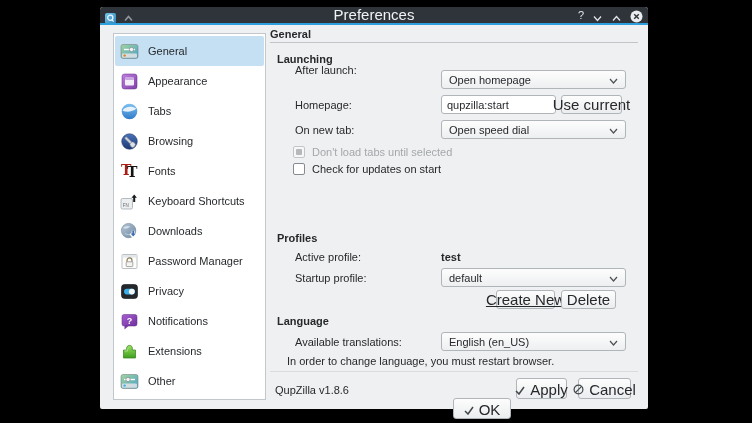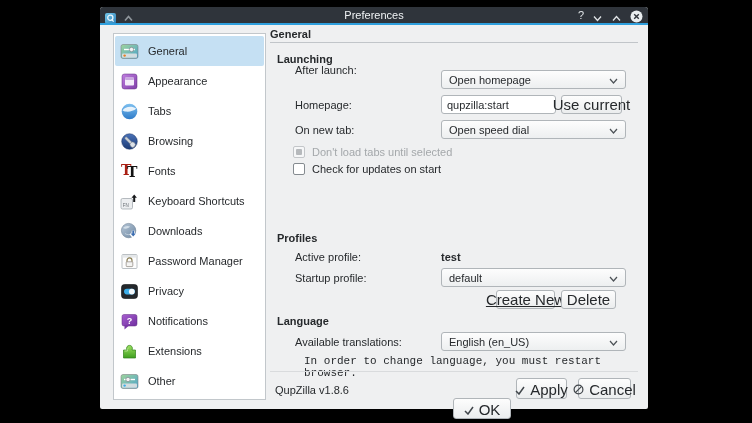--- a/index.html
+++ b/index.html
@@ -15,21 +15,21 @@
   }
   
   .titlebar {
     position:absolute; left:0; top:0; right:0; height:16px;
     background:#2f343b; border-radius:3px 3px 0 0;
   }
   .accent-line { position:absolute; left:0; top:16px; right:0; height:2px; background:#2e9fdd; }
   .tb-left { position:absolute; left:5px; top:2px; display:flex; align-items:center; gap:7px; height:12px; }
   .tb-title {
     position:absolute; left:0; right:0; top:0; height:16px; line-height:16px;
-    text-align:center; font-size:11px; color:#f0f3f5;
+    text-align:center; font-size:15px; color:#f0f3f5;
   }
   .tb-right { position:absolute; right:5px; top:1px; display:flex; align-items:center; gap:8px; height:14px; }
   .tb-help { font-size:11px; color:#dfe3e6; line-height:14px; }
   
   .sidebar {
     position:absolute; left:13px; top:26px; width:153px; height:367px;
     background:#fff; border:1px solid #c2c7cb; box-sizing:border-box; padding-top:2px;
   }
   .side-item {
     height:30px; display:flex; align-items:center; gap:9px;
@@ -359,21 +359,21 @@
   <div class="sec-title" style="left:177px; top:308px;">Language</div>
 
   <div class="lbl" style="left:195px; top:329px;">Available translations:</div>
   <div class="combo" style="left:341px; top:325px; width:185px;">
     <span>English (en_US)</span>
     <span><svg width="9" height="6">
           <path d="M1 1 L4.5 5 L8 1" fill="none" stroke="#4d5257" stroke-width="1.2"></path>
         </svg></span>
   </div>
 
-  <div class="note" style="left:204px; top:348px;font-family:Liberation Mono, monospace;">In order to change language, you must restart browser.</div>
+  <div class="note" style="left:187px; top:348px;">In order to change language, you must restart browser.</div>
 
   <div class="hr light" style="left:170px; top:364px; width:368px;"></div>
 
   <div class="version" style="left:175px; top:377px;">QupZilla v1.8.6</div>
 
   <div class="btn big" style="left:353px; top:371px; width:58px;margin-top:20px;">
     <span><svg width="10" height="9">
           <path d="M1 5 L4 8 L9 1" fill="none" stroke="#41464b" stroke-width="1.5"></path>
         </svg></span>
     <span>OK</span>

